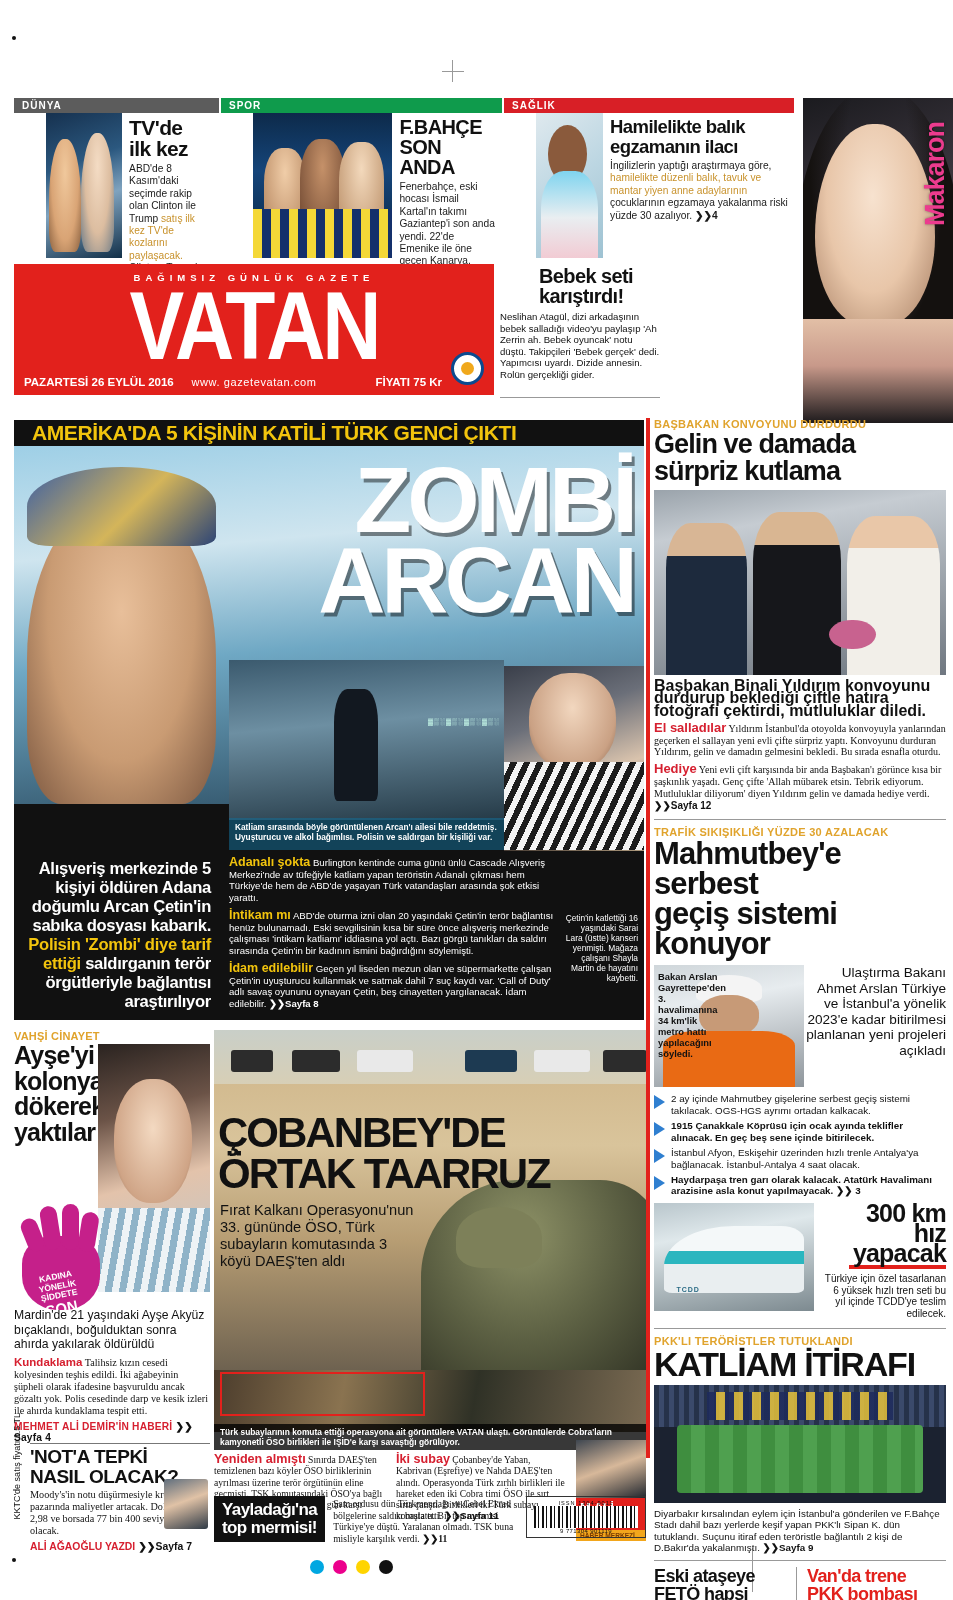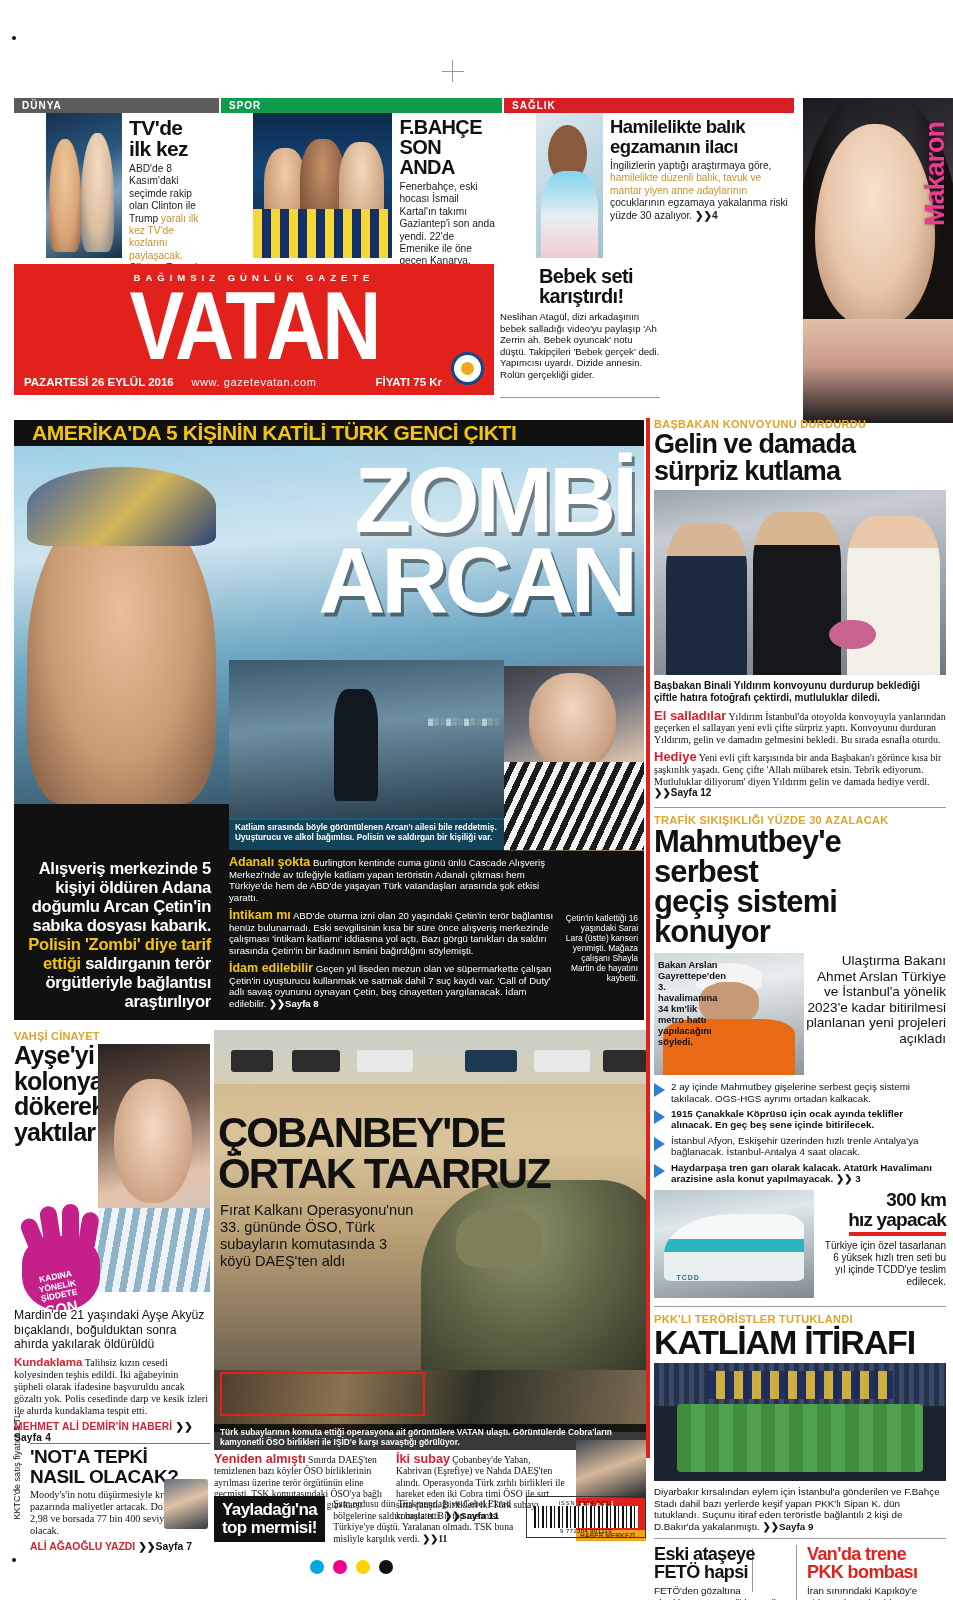--- a/index.html
+++ b/index.html
@@ -173,21 +173,21 @@
   .rc-rule{position:absolute;left:-8px;top:0;width:4px;height:1040px;background:#e2211c;}
   .rc-kick{color:#e0a32c;font-size:11px;font-weight:bold;letter-spacing:.3px;}
   .rc-h{margin:1px 0 0;font-size:27px;line-height:27px;font-weight:bold;letter-spacing:-.9px;}
   .rc-h.big{font-size:31px;line-height:30px;}
   .rc-ph{width:100%;background-size:cover;}
   .wed{height:185px;background:linear-gradient(170deg,#9aa3ab 0%,#c6ccd2 22%,#6f7780 100%);position:relative;overflow:hidden;}
   .wed .p1{position:absolute;left:4%;bottom:0;width:28%;height:82%;background:linear-gradient(180deg,#d8b695 0 22%,#1d2a3d 22% 100%);border-radius:30% 30% 0 0;}
   .wed .p2{position:absolute;left:34%;bottom:0;width:30%;height:88%;background:linear-gradient(180deg,#d9b692 0 20%,#16171b 20% 100%);border-radius:30% 30% 0 0;}
   .wed .p3{position:absolute;right:2%;bottom:0;width:32%;height:86%;background:linear-gradient(180deg,#e9c7a8 0 20%,#f2efe9 20% 100%);border-radius:30% 30% 0 0;}
   .wed .bq{position:absolute;right:24%;bottom:14%;width:16%;height:16%;border-radius:50%;background:#c8628f;}
-  .rc-lede{margin:5px 0 0;font-size:10px;line-height:12.3px;font-weight:bold;}
+  .rc-lede{margin:5px 0 0;font-size:16px;line-height:12.3px;font-weight:bold;}
   .rc-body{margin:5px 0 0;font-size:10px;line-height:11.8px;font-family:"Liberation Serif",serif;}
   .rc-body b.k{color:#d62030;font-family:"Liberation Sans",sans-serif;font-size:13px;}
   .rc-body .pg{font-family:"Liberation Sans",sans-serif;font-weight:bold;}
   .hrule{height:1px;background:#999;margin:8px 0 6px;}
   .mm-wrap{display:flex;gap:0;margin-top:6px;}
   .mm-photo{width:150px;height:122px;background:linear-gradient(170deg,#cfd6da 0%,#e7ecef 30%,#8e959b 100%);position:relative;overflow:hidden;}
   .mm-photo .hat{position:absolute;left:28%;top:8%;width:44%;height:22%;border-radius:50% 50% 20% 20%;background:#f4f4f4;}
   .mm-photo .fc{position:absolute;left:30%;top:24%;width:40%;height:34%;border-radius:44%;background:#c79a77;}
   .mm-photo .vest{position:absolute;left:6%;bottom:0;width:88%;height:46%;background:#e96a14;border-radius:26% 26% 0 0;}
   .mm-cap{position:absolute;left:4px;top:6px;width:66px;font-size:9.4px;line-height:11px;font-weight:bold;color:#111;}
@@ -196,21 +196,21 @@
   .bullet{display:flex;gap:6px;margin-bottom:4px;}
   .bullet .tri{width:0;height:0;border-left:11px solid #2f7fd0;border-top:7px solid transparent;border-bottom:7px solid transparent;margin-top:2px;flex:0 0 auto;}
   .bullet p{margin:0;font-size:9.8px;line-height:11.4px;}
   .bullet.bold p{font-weight:bold;}
   .train{display:flex;gap:8px;margin-top:6px;}
   .train .ph{width:160px;height:108px;background:linear-gradient(170deg,#b9c6cc 0%,#dfe8eb 30%,#7d8a90 100%);position:relative;overflow:hidden;}
   .train .ph .body{position:absolute;left:6%;top:22%;width:88%;height:62%;border-radius:50% 16% 6% 6%/60% 20% 6% 6%;
       background:linear-gradient(180deg,#f4f8f9 0 38%,#2bb6bf 38% 56%,#e9eef0 56% 100%);}
   .train .ph .tcdd{position:absolute;left:14%;bottom:16%;font-size:7px;color:#2b6b85;font-weight:bold;letter-spacing:1px;}
   .train .tx{flex:1;text-align:right;}
-  .train .tx h4{margin:0;font-size:19px;line-height:20px;font-weight:bold;letter-spacing:-.8px;}
+  .train .tx h4{margin:0;font-size:25px;line-height:20px;font-weight:bold;letter-spacing:-.8px;}
   .train .tx .ul{height:4px;background:#e2211c;width:78%;margin:2px 0 0 auto;}
   .train .tx p{margin:4px 0 0;font-size:10px;line-height:11.8px;}
   .stad{width:100%;height:118px;margin-top:5px;position:relative;overflow:hidden;background:#1b2230;}
   .stad .pitch{position:absolute;left:8%;top:34%;width:84%;height:58%;background:repeating-linear-gradient(90deg,#3f8e3f 0 14px,#4fa04f 14px 28px);border-radius:4px;}
   .stad .stands{position:absolute;left:0;top:0;width:100%;height:36%;background:repeating-linear-gradient(90deg,#26324a 0 5px,#3b4a6b 5px 10px);}
   .stad .tifo{position:absolute;left:18%;top:6%;width:64%;height:24%;background:repeating-linear-gradient(90deg,#1d2a5c 0 9px,#e8c33a 9px 18px);opacity:.85;}
   .twocol{display:flex;gap:10px;margin-top:6px;}
   .twocol .c{width:132px;}
   .twocol .c h4{margin:0;font-size:18px;line-height:18px;font-weight:bold;letter-spacing:-.6px;}
   .twocol .c h4.red{color:#e2211c;}
@@ -230,21 +230,21 @@
 
   <div class="topstrip">
 
     <div class="ts-col" style="left:0;width:205px;">
       <div class="ts-bar bar-dunya">DÜNYA</div>
       <div class="ts-body">
         <div class="ts-img photo ph-trump"></div>
         <div class="ts-txt">
           <div class="ts-head" style="white-space:pre-line;">TV'de
 ilk kez</div>
-          <div class="ts-sum"><span>ABD'de 8 Kasım'daki seçimde rakip olan Clinton ile Trump </span><span class="hl">yaralı ilk kez TV'de kozlarını paylaşacak.</span><span> Clinton, Trump'ın iki puan önünde görülüyor.</span> <span class="pg">❯❯14</span></div>
+          <div class="ts-sum"><span>ABD'de 8 Kasım'daki seçimde rakip olan Clinton ile Trump </span><span class="hl">satış ilk kez TV'de kozlarını paylaşacak.</span><span> Clinton, Trump'ın iki puan önünde görülüyor.</span> <span class="pg">❯❯14</span></div>
         </div>
       </div>
     </div>
 
     <div class="ts-col" style="left:207px;width:281px;">
       <div class="ts-bar bar-spor">SPOR</div>
       <div class="ts-body">
         <div class="ts-img photo ph-spor" style="width:56%;">
           <i style="left:8%;top:24%;width:30%;height:56%;background:radial-gradient(ellipse at 50% 30%,#f0cda8,#b5855e);border-radius:42% 42% 16% 16%;"></i>
           <i style="left:34%;top:18%;width:32%;height:64%;background:radial-gradient(ellipse at 50% 30%,#c59169,#6d4630);border-radius:42% 42% 16% 16%;"></i>

